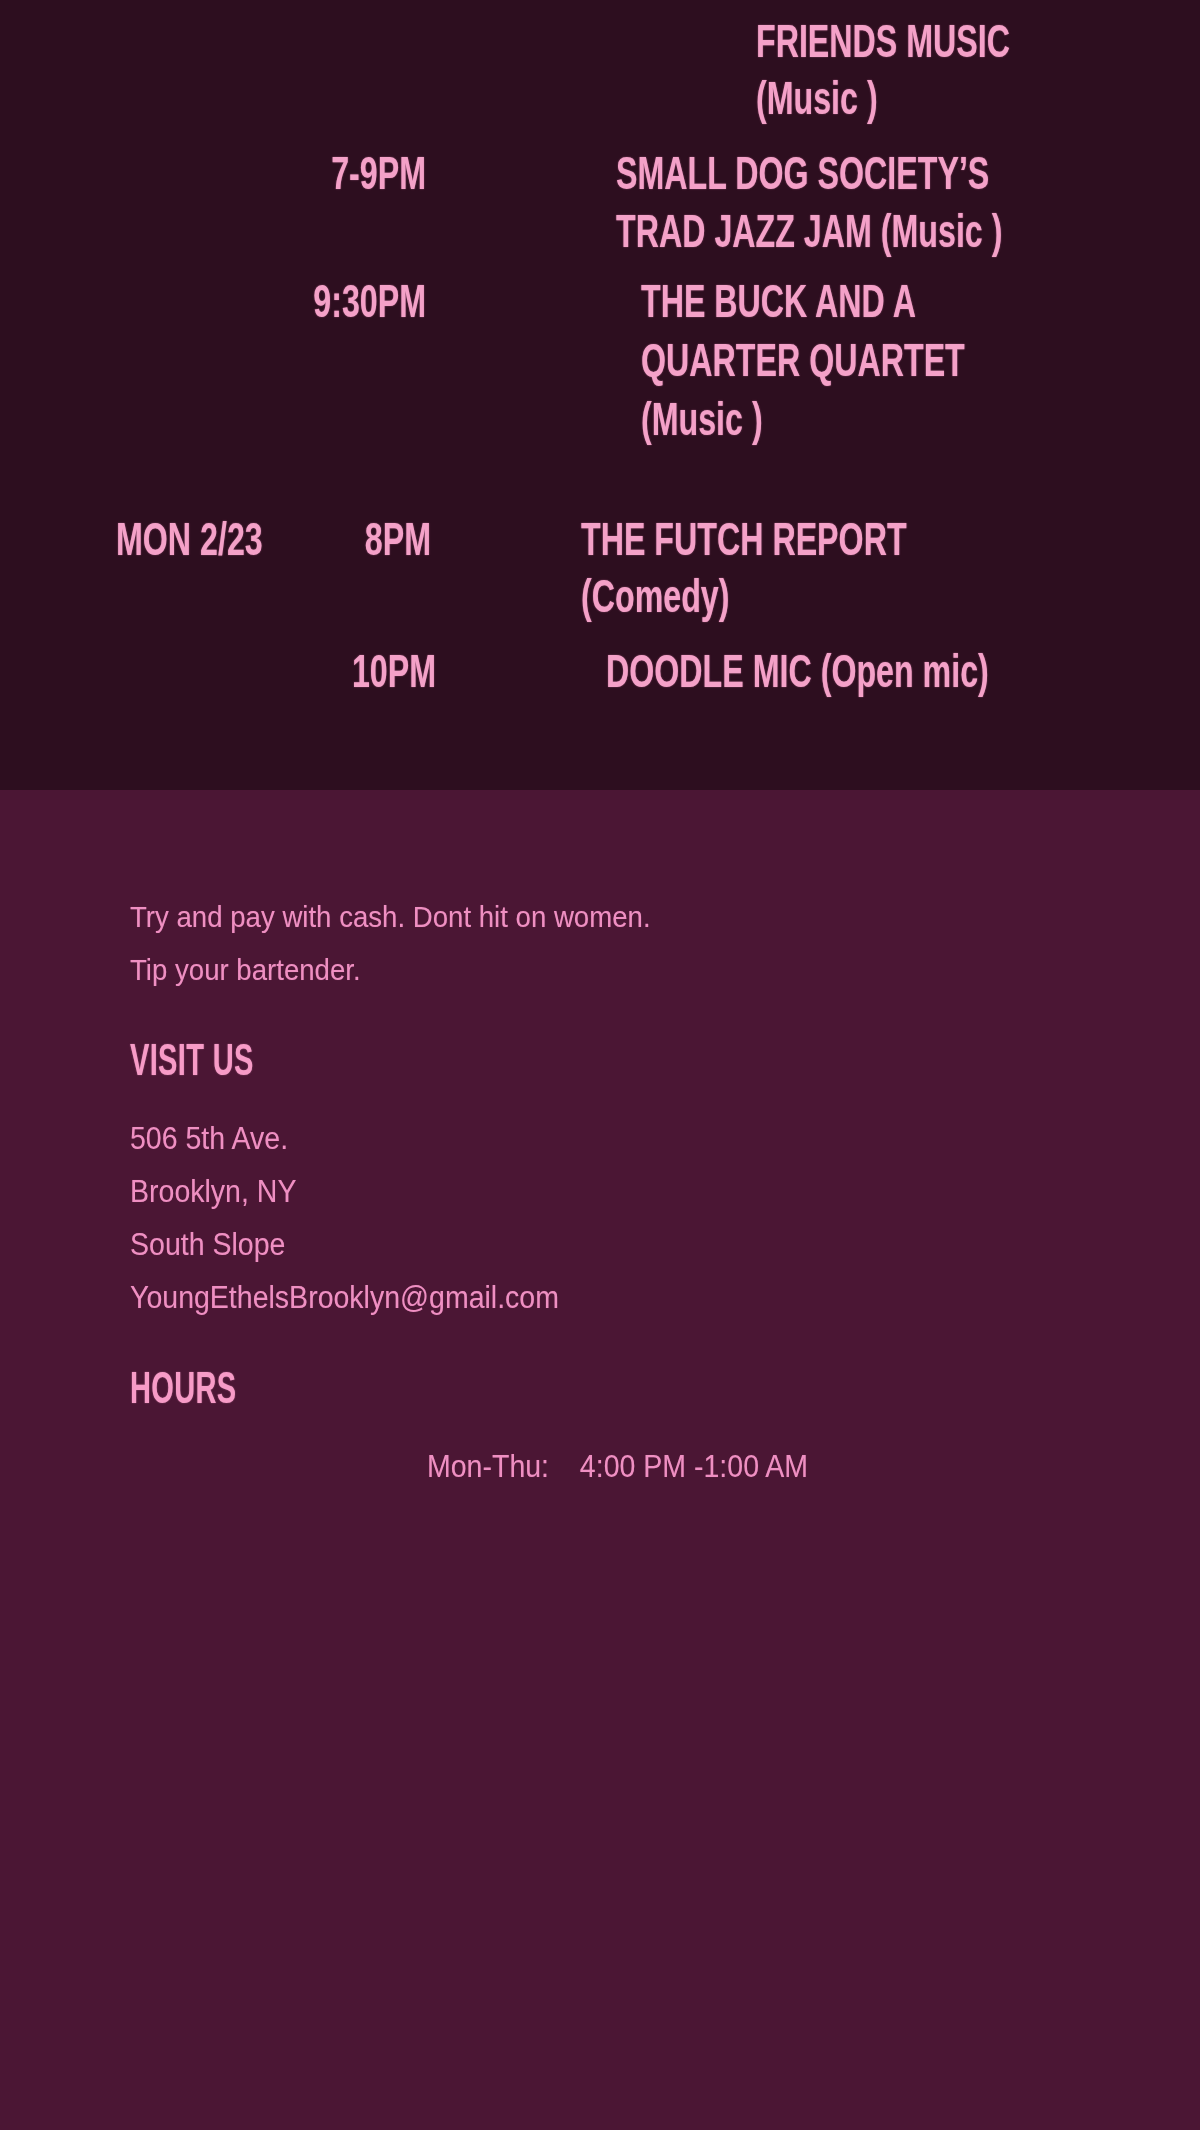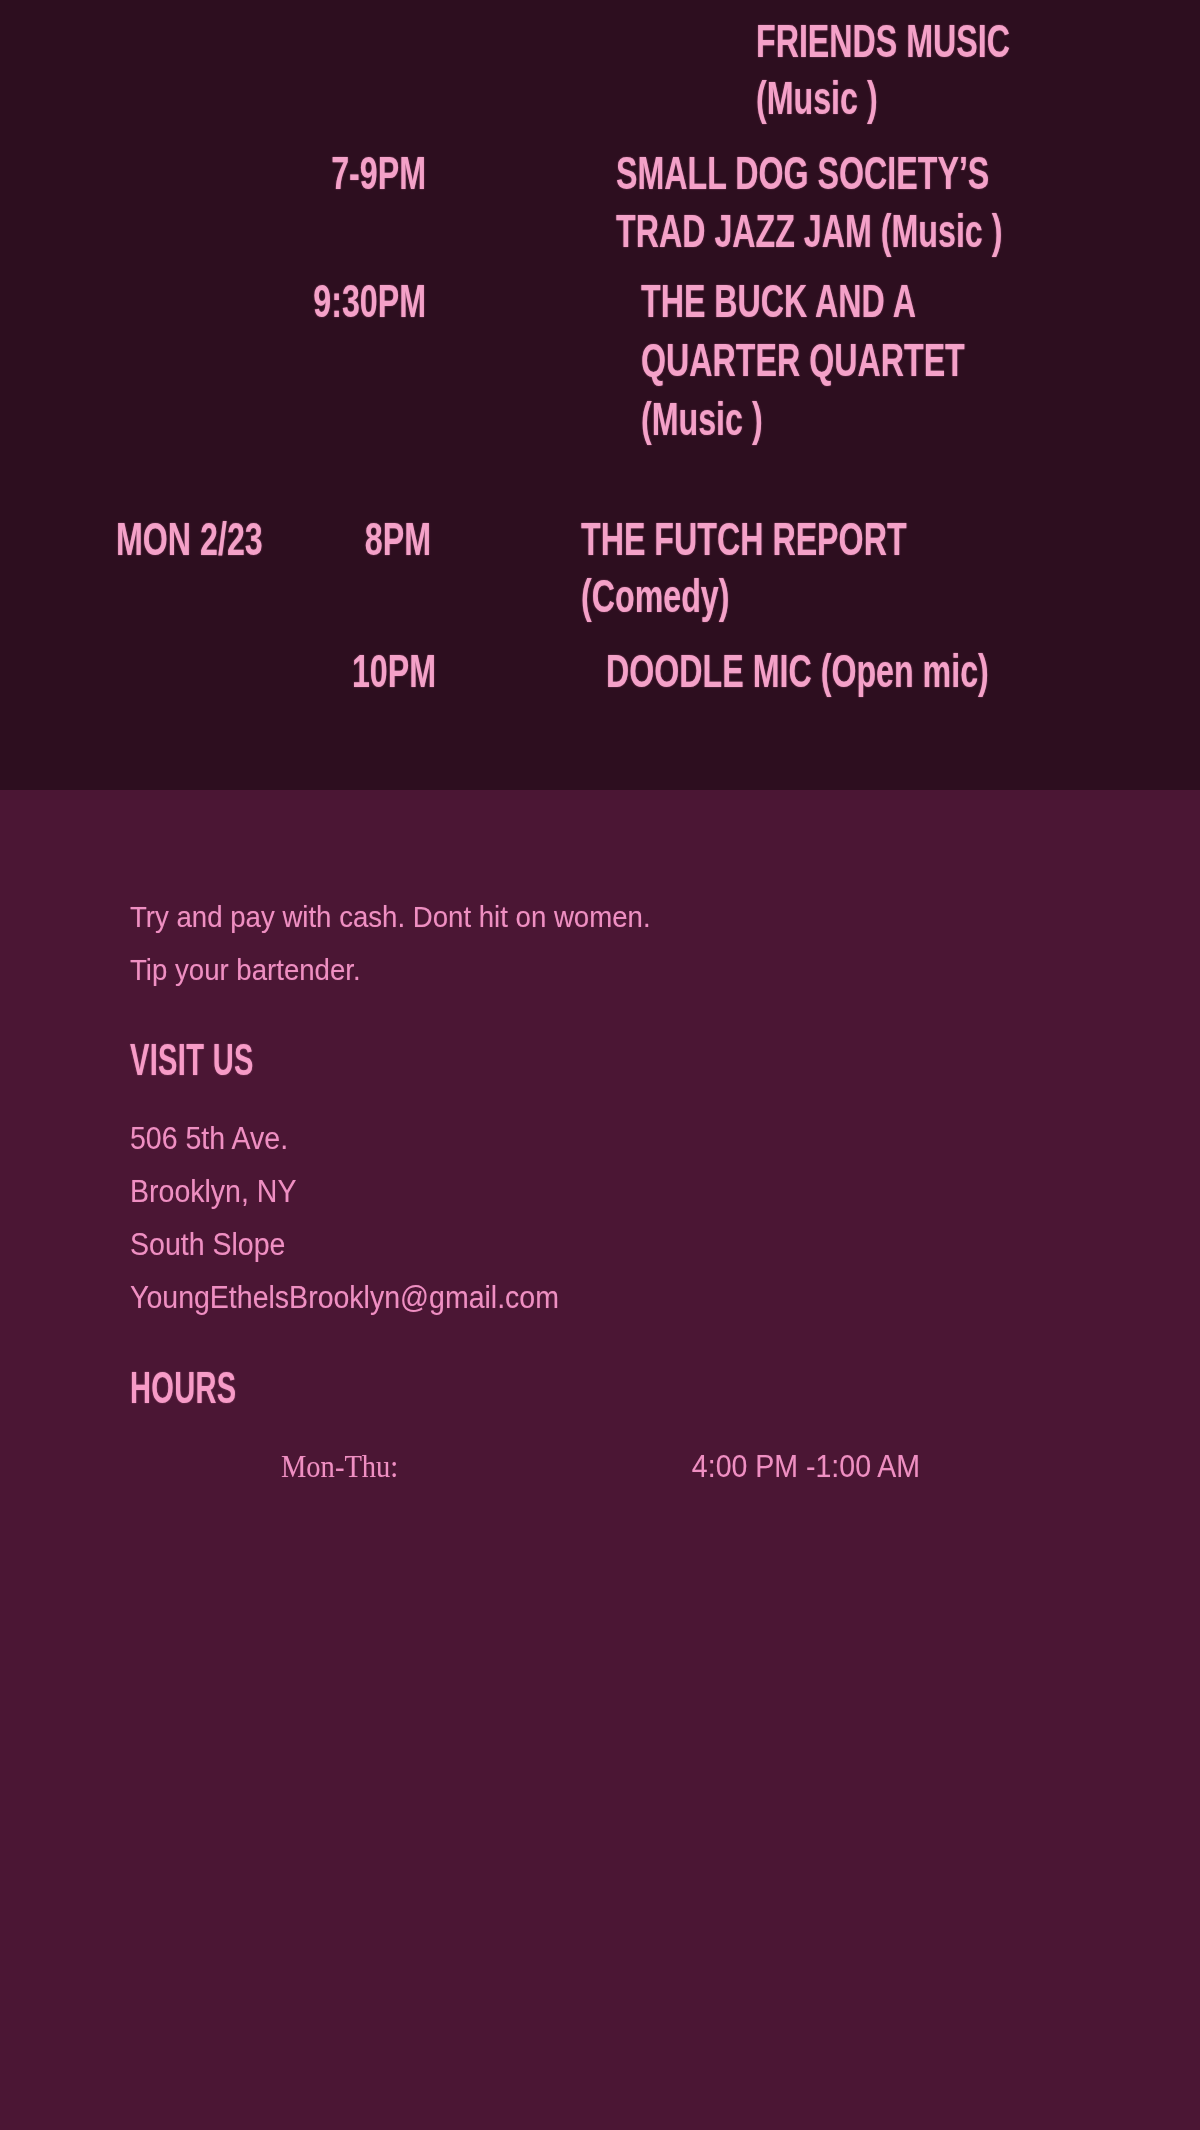--- a/index.html
+++ b/index.html
@@ -109,22 +109,22 @@
   }
   .hours-table td {
     font-family:"Liberation Sans Narrow", "Liberation Sans", sans-serif;
     color:#ef8fc2;
     font-size:31px;
     line-height:53px;
     padding:0;
     white-space:nowrap;
     text-shadow:0 0 1px rgba(239,143,194,0.3);
   }
-  .hours-table td.day   { text-align:center;  width:430px;font-family:Liberation Serif, serif; }
-  .hours-table td.range { text-align:right; }
+  .hours-table td.day   { text-align:right;  width:430px; }
+  .hours-table td.range { text-align:left; }
   .hours-table td > span {
     display:inline-block;
     transform:scaleX(0.92);
   }
   .hours-table td.day > span   { transform-origin:left center; }
   .hours-table td.range > span { transform-origin:right center; }
   .sp-28 { height:28px; }
   .sp-40 { height:40px; }
 </style>
 </head>

